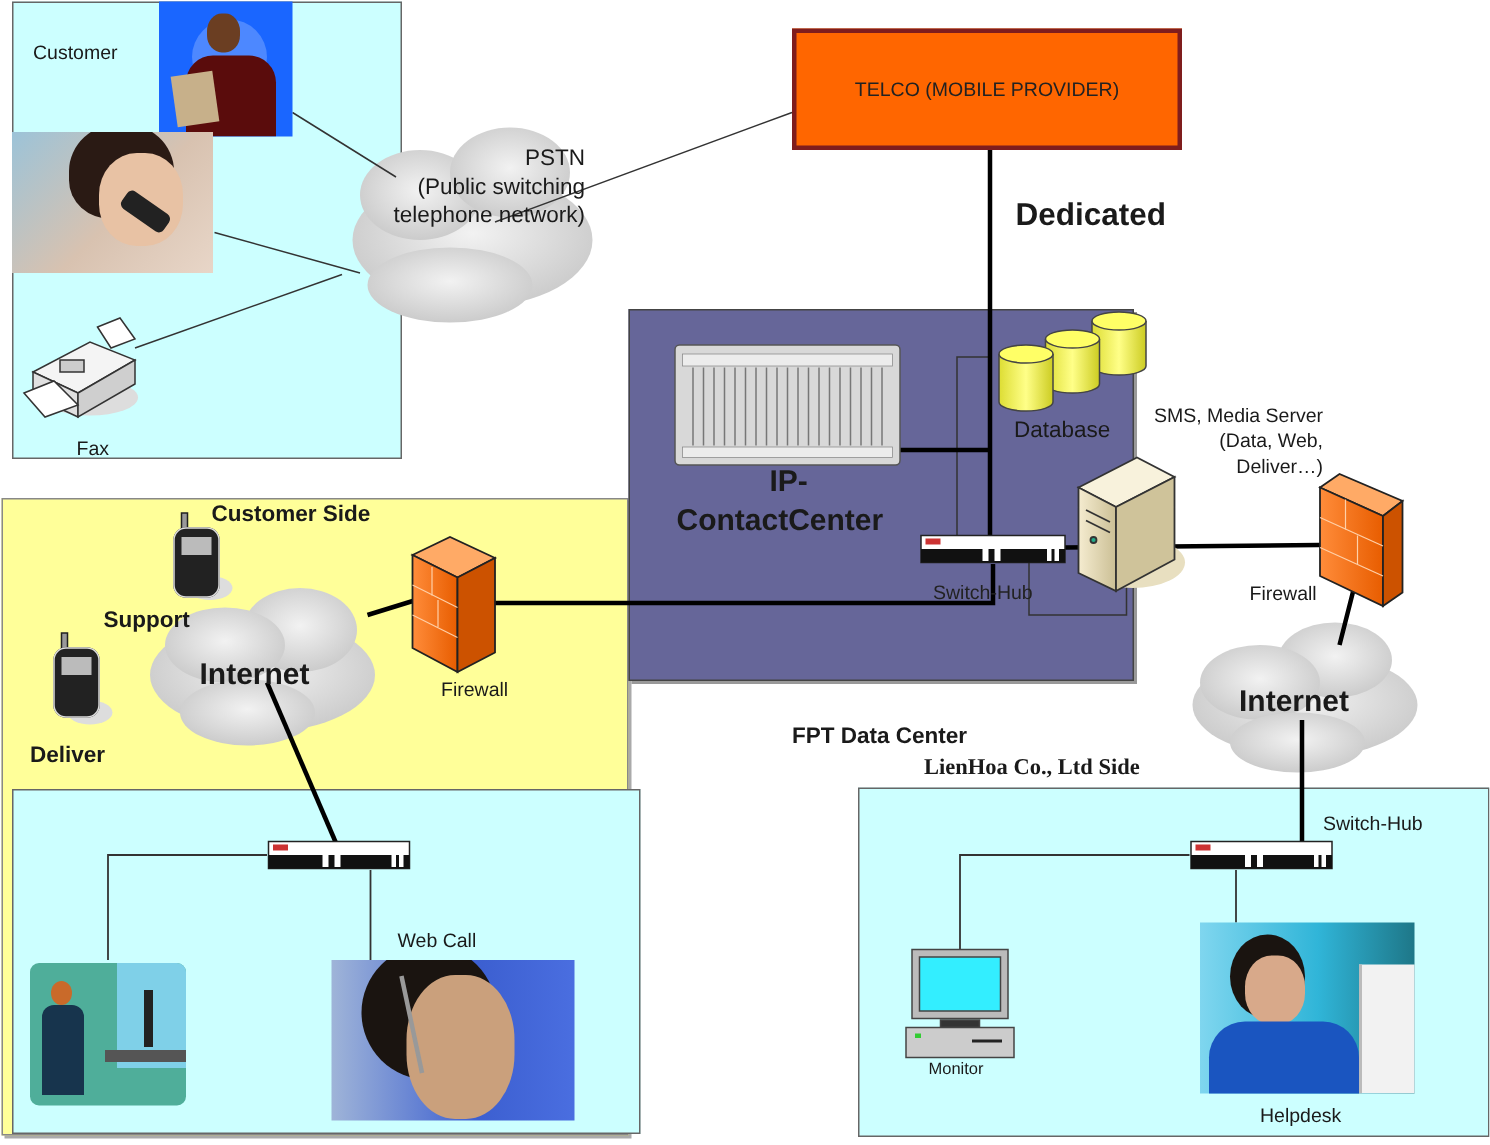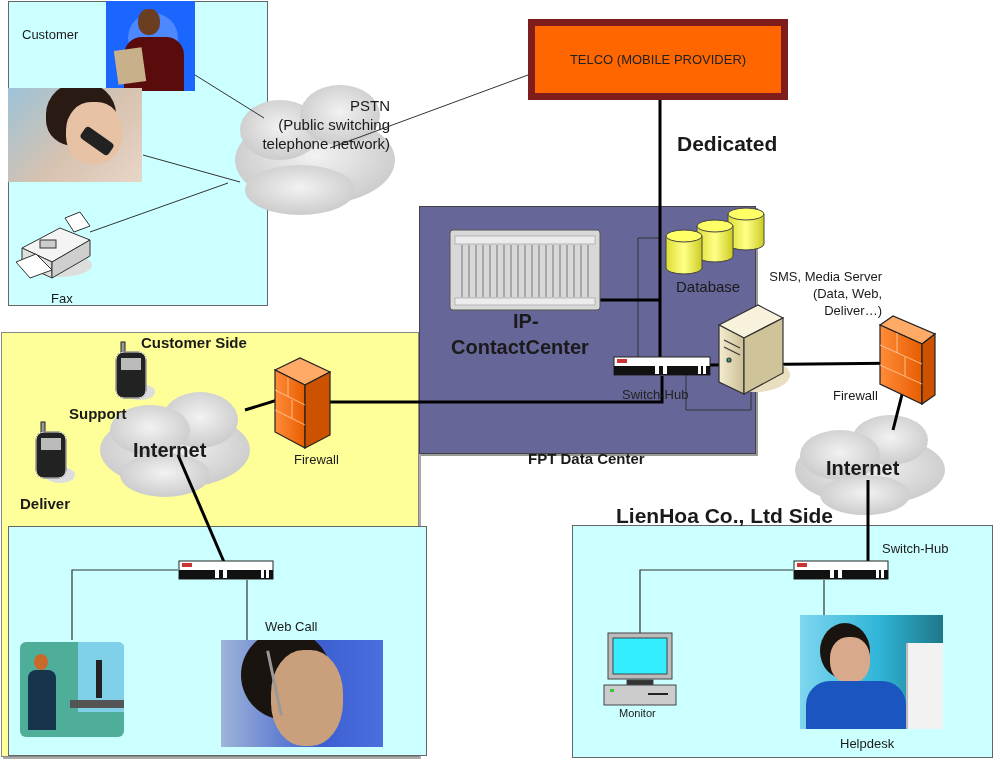--- a/index.html
+++ b/index.html
@@ -4,21 +4,21 @@
 <style>
   html,body{margin:0;padding:0;background:#fff;}
   body{width:993px;height:763px;position:relative;overflow:hidden;font-family:"Liberation Sans",sans-serif;color:#1a1a1a;}
   .abs{position:absolute;}
   .box{position:absolute;box-sizing:border-box;}
   .cyan{background:#ccffff;border:1.5px solid #666;}
   .yellow{background:#ffff99;border:1.5px solid #888;box-shadow:2px 2px 0 #aaa;}
   .purple{background:#666699;border:1.5px solid #444;box-shadow:2px 2px 0 #999;}
   .lbl{position:absolute;font-size:13px;white-space:nowrap;}
   .bold{font-weight:bold;}
-  .telco{position:absolute;left:528px;top:19px;width:260px;height:81px;background:#ff6600;border:7px solid #7f1d1d;box-sizing:border-box;display:flex;align-items:center;justify-content:center;font-size:13px;color:#222;}
+  .telco{position:absolute;left:528px;top:19px;width:260px;height:81px;background:#ff6600;border:3px solid #7f1d1d;box-sizing:border-box;display:flex;align-items:center;justify-content:center;font-size:13px;color:#222;}
   .photo{position:absolute;overflow:hidden;}
   svg.links{position:absolute;left:0;top:0;}
   .cloud-text{position:absolute;text-align:right;}
 </style>
 </head>
 <body>
 
 <div class="box cyan" style="left:8px;top:1px;width:260px;height:305px;"></div>
 <div class="box yellow" style="left:1px;top:332px;width:418px;height:425px;"></div>
 <div class="box purple" style="left:419px;top:206px;width:337px;height:248px;"></div>
@@ -270,34 +270,34 @@
   <div>(Public switching</div>
   <div>telephone network)</div>
 </div>
 
 <div class="lbl bold" style="left:677px;top:132px;font-size:21px;">Dedicated</div>
 
 <div class="lbl bold" style="left:513px;top:310px;font-size:20px;">IP-</div>
 <div class="lbl bold" style="left:451px;top:336px;font-size:20px;">ContactCenter</div>
 <div class="lbl" style="left:676px;top:278px;font-size:15px;">Database</div>
 <div class="lbl" style="left:622px;top:387px;font-size:13px;color:#222;">Switch-Hub</div>
-<div class="lbl bold" style="left:528px;top:450px;font-size:15px;">FPT Data Center</div>
+<div class="lbl bold" style="left:528px;top:482px;font-size:15px;">FPT Data Center</div>
 
 <div class="cloud-text" style="left:752px;top:268px;width:130px;font-size:13px;line-height:17px;">
   <div>SMS, Media Server</div>
   <div>(Data, Web,</div>
   <div>Deliver…)</div>
 </div>
 
 <div class="lbl bold" style="left:141px;top:334px;font-size:15px;">Customer Side</div>
 <div class="lbl bold" style="left:69px;top:405px;font-size:15px;">Support</div>
 <div class="lbl bold" style="left:20px;top:495px;font-size:15px;">Deliver</div>
 <div class="lbl bold" style="left:133px;top:439px;font-size:20px;">Internet</div>
 <div class="lbl" style="left:294px;top:452px;font-size:13px;">Firewall</div>
 
 <div class="lbl" style="left:265px;top:619px;font-size:13px;">Web Call</div>
 
 <div class="lbl" style="left:833px;top:388px;font-size:13px;">Firewall</div>
 <div class="lbl bold" style="left:826px;top:457px;font-size:20px;">Internet</div>
-<div class="lbl bold" style="left:616px;top:504px;font-size:21px;">LienHoa Co., Ltd Side</div>
+<div class="lbl bold" style="left:616px;top:504px;font-size:15px;font-family:Liberation Serif, serif;">LienHoa Co., Ltd Side</div>
 <div class="lbl" style="left:882px;top:541px;font-size:13px;">Switch-Hub</div>
 <div class="lbl" style="left:619px;top:707px;font-size:11px;">Monitor</div>
 <div class="lbl" style="left:840px;top:736px;font-size:13px;">Helpdesk</div>
 
 </body></html>

